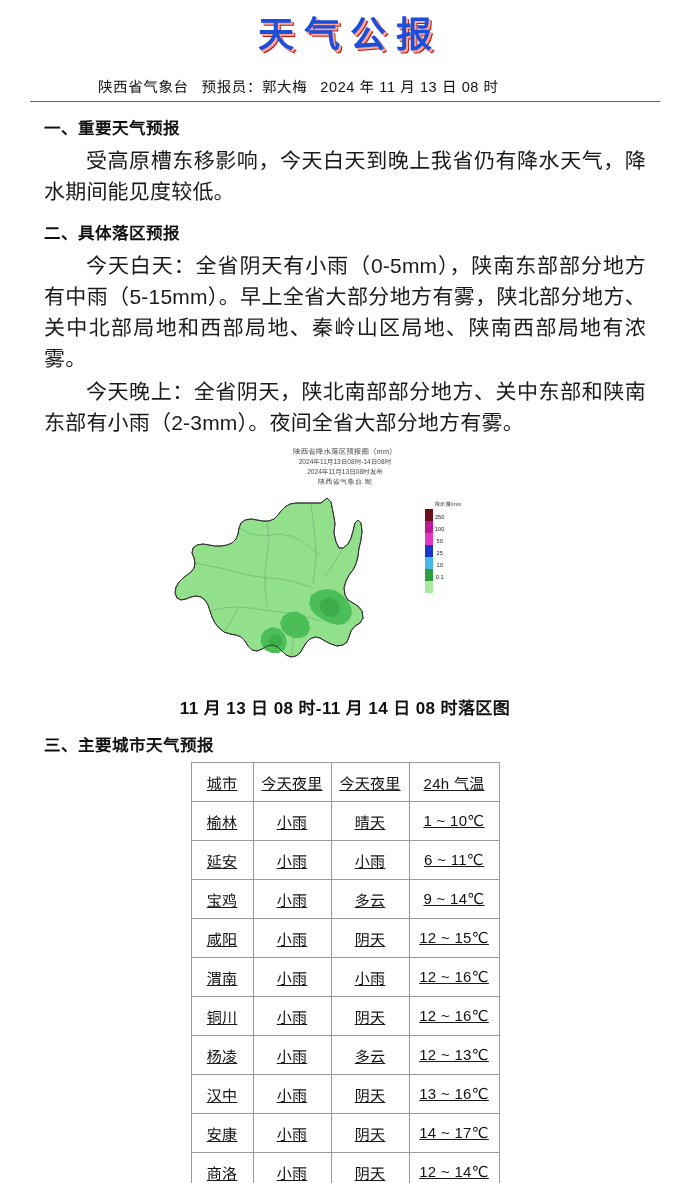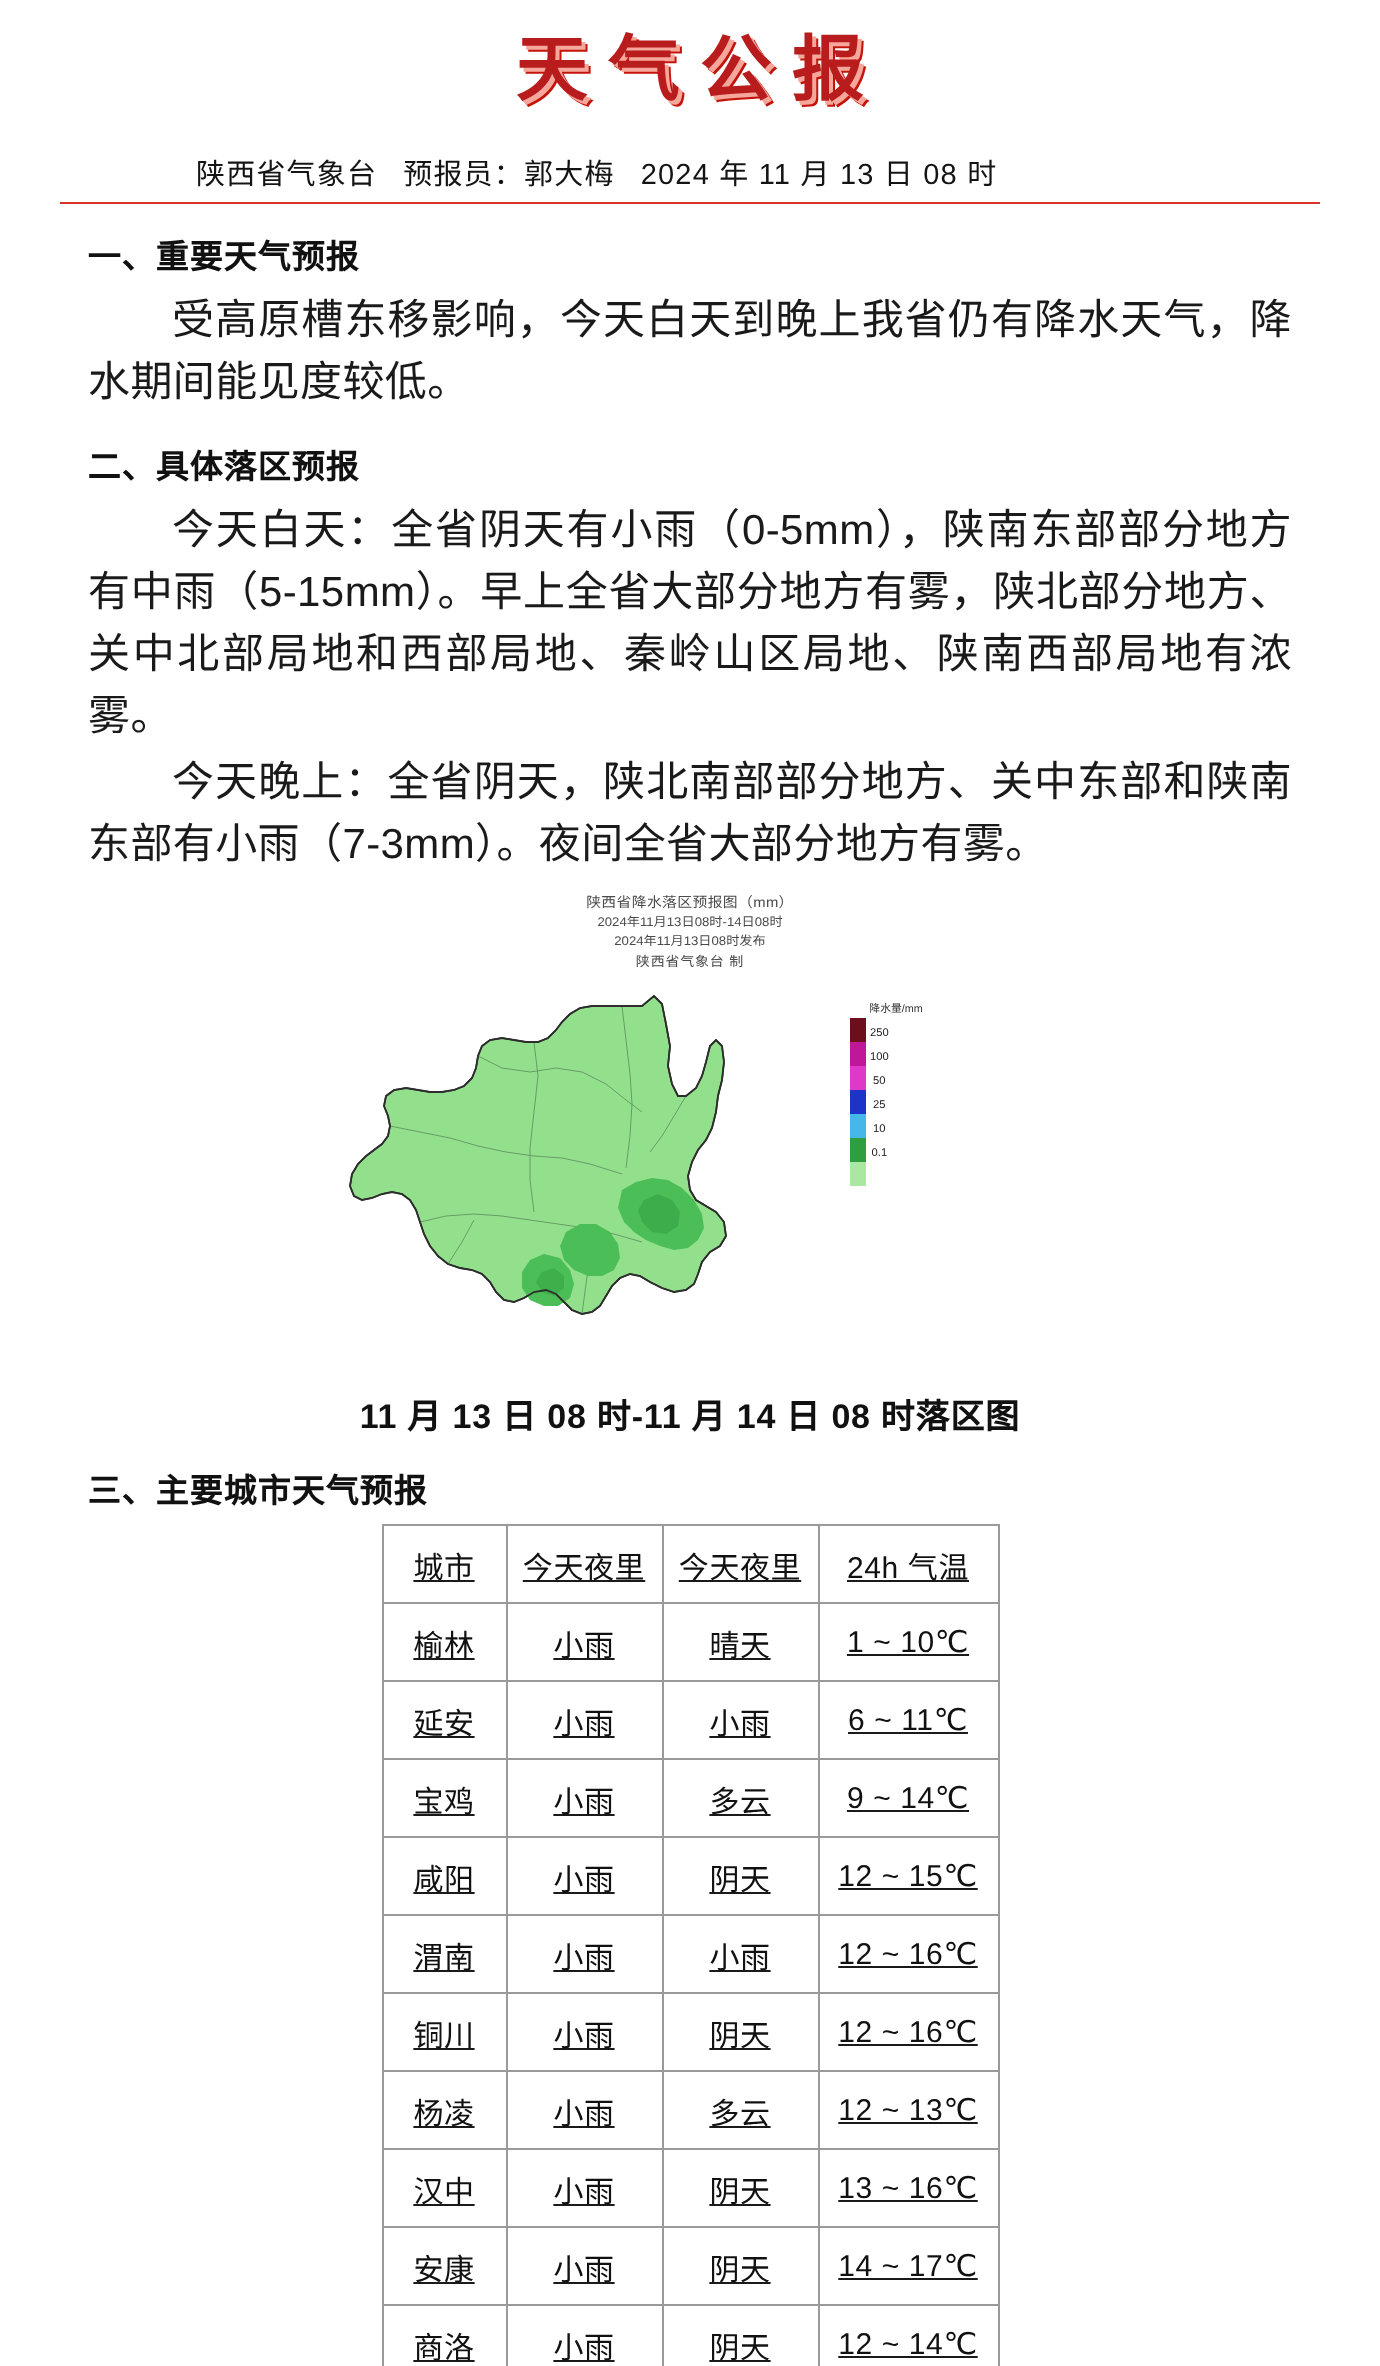--- a/index.html
+++ b/index.html
@@ -15,21 +15,21 @@
     position: relative;
     overflow: hidden;
   }
 
   
   .doc-title {
     text-align: center;
     font-size: 36px;
     font-weight: bold;
     letter-spacing: 10px;
-    color: #b91c1c;
+    color: #1d4ed8;
     padding-top: 12px;
     padding-left: 10px;
     line-height: 1.25;
     text-shadow: 2px 2px 0 #f6a79c, 3px 3px 0 #c4140a;
   }
 
   
   .byline-wrap {
     margin: 18px 30px 0 30px;
     border-bottom: 1.5px solid #d8352a;
@@ -158,21 +158,21 @@
   </div>
 </div>
 
 <div class="content">
 
   <div class="sec-head">一、重要天气预报</div>
   <p class="para">受高原槽东移影响，今天白天到晚上我省仍有降水天气，降水期间能见度较低。</p>
 
   <div class="sec-head">二、具体落区预报</div>
   <p class="para">今天白天：全省阴天有小雨（0-5mm），陕南东部部分地方有中雨（5-15mm）。早上全省大部分地方有雾，陕北部分地方、关中北部局地和西部局地、秦岭山区局地、陕南西部局地有浓雾。</p>
-  <p class="para">今天晚上：全省阴天，陕北南部部分地方、关中东部和陕南东部有小雨（7-3mm）。夜间全省大部分地方有雾。</p>
+  <p class="para">今天晚上：全省阴天，陕北南部部分地方、关中东部和陕南东部有小雨（2-3mm）。夜间全省大部分地方有雾。</p>
 
   <div class="figure">
 
     <div class="map-meta">
       <div class="m1">陕西省降水落区预报图（mm）</div>
       <div class="m2">2024年11月13日08时-14日08时</div>
       <div class="m3">2024年11月13日08时发布</div>
       <div class="m4">陕西省气象台 制</div>
     </div>
 

